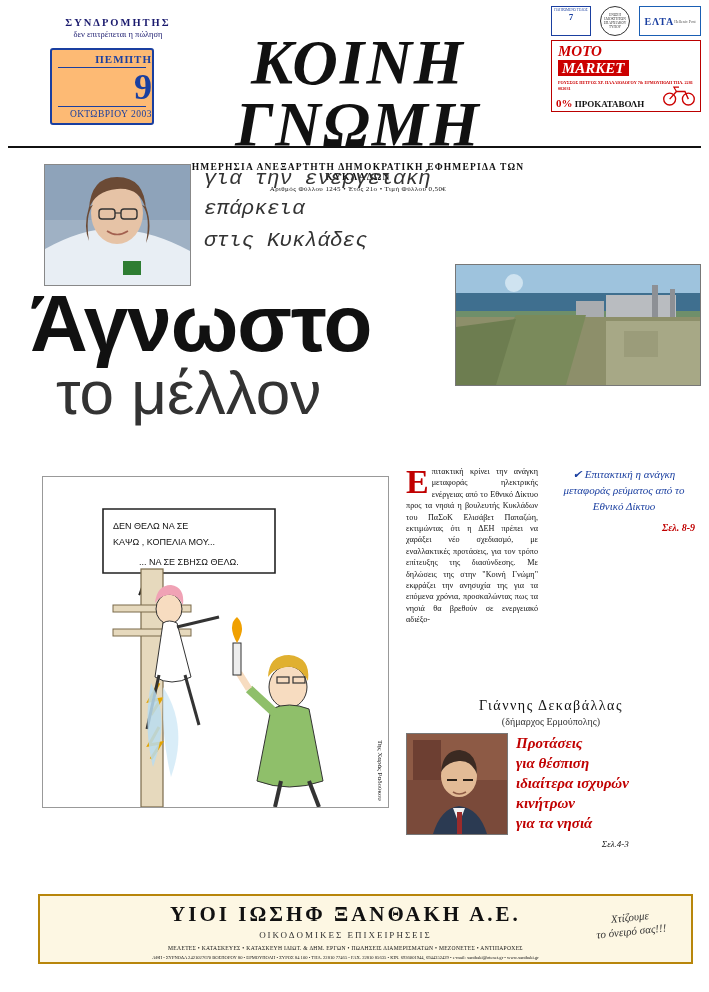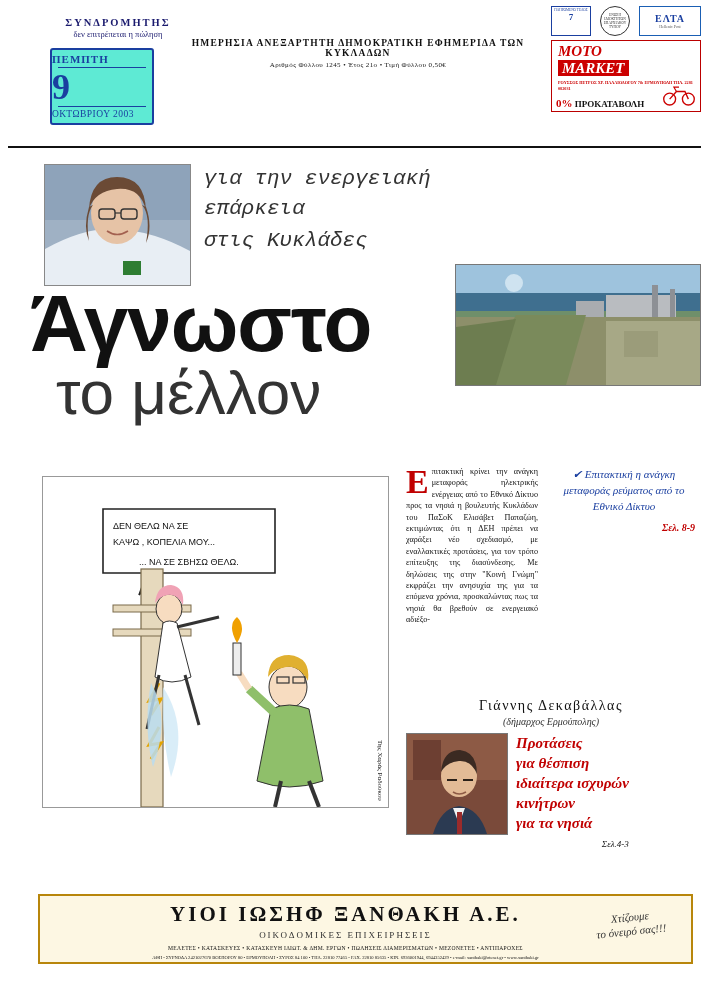--- a/index.html
+++ b/index.html
@@ -51,22 +51,22 @@
     font-family: "Liberation Serif", serif;
   }
 
   .datebox {
     position: absolute;
     left: 42px;
     top: 42px;
     width: 100px;
     border: 2px solid #1a3fa0;
     border-radius: 3px;
-    text-align: left;
-    background: #5eead4;
+    text-align: right;
+    background: #fdba74;
     padding: 3px 0 4px 0;
   }
   .datebox .dayname {
     font-size: 11px;
     letter-spacing: 1px;
     color: #1a3fa0;
     font-weight: bold;
   }
   .datebox .hr {
     height: 1px;
@@ -158,21 +158,21 @@
     align-items: center;
     justify-content: center;
     text-align: center;
     box-sizing: border-box;
   }
   .elta {
     width: 62px;
     height: 30px;
     border: 1px solid #1a5fb4;
     display: flex;
-    flex-direction: column;
+    flex-direction: row;
     align-items: center;
     justify-content: center;
     box-sizing: border-box;
   }
   .elta .name {
     font-size: 10px;
     font-weight: bold;
     color: #1a3fa0;
     letter-spacing: 1px;
   }
@@ -382,21 +382,20 @@
   .ss-name {
     text-align: center;
     font-size: 14px;
     letter-spacing: 1.5px;
     color: #111;
     font-family: "Liberation Serif", serif;
   }
   .ss-role {
     text-align: center;
     font-size: 10px;
-    font-style: italic;
     color: #333;
     margin-top: 2px;
   }
   .ss-row {
     display: flex;
     margin-top: 6px;
     gap: 8px;
   }
   .ss-photo {
     width: 100px;
@@ -527,20 +526,21 @@
 
     <div class="datebox">
       <div class="dayname">ΠΕΜΠΤΗ</div>
       <div class="hr"></div>
       <div class="daynum">9</div>
       <div class="hr"></div>
       <div class="monthyear">ΟΚΤΩΒΡΙΟΥ 2003</div>
     </div>
 
     <div class="title-wrap">
+      <div class="paper-title">ΚΟΙΝΗ ΓΝΩΜΗ</div>
       <div class="paper-sub">ΗΜΕΡΗΣΙΑ ΑΝΕΞΑΡΤΗΤΗ ΔΗΜΟΚΡΑΤΙΚΗ ΕΦΗΜΕΡΙΔΑ ΤΩΝ ΚΥΚΛΑΔΩΝ</div>
       <div class="paper-issue">Αριθμός Φύλλου 1245 • Έτος 21ο • Τιμή Φύλλου  0,50€</div>
     </div>
 
     <div class="top-logos">
       <div class="logo-row">
         <div class="stampbox">
           <span>ΠΛΗΡΩΜΕΝΟ ΤΕΛΟΣ</span>
           <span class="big">7</span>
         </div>

